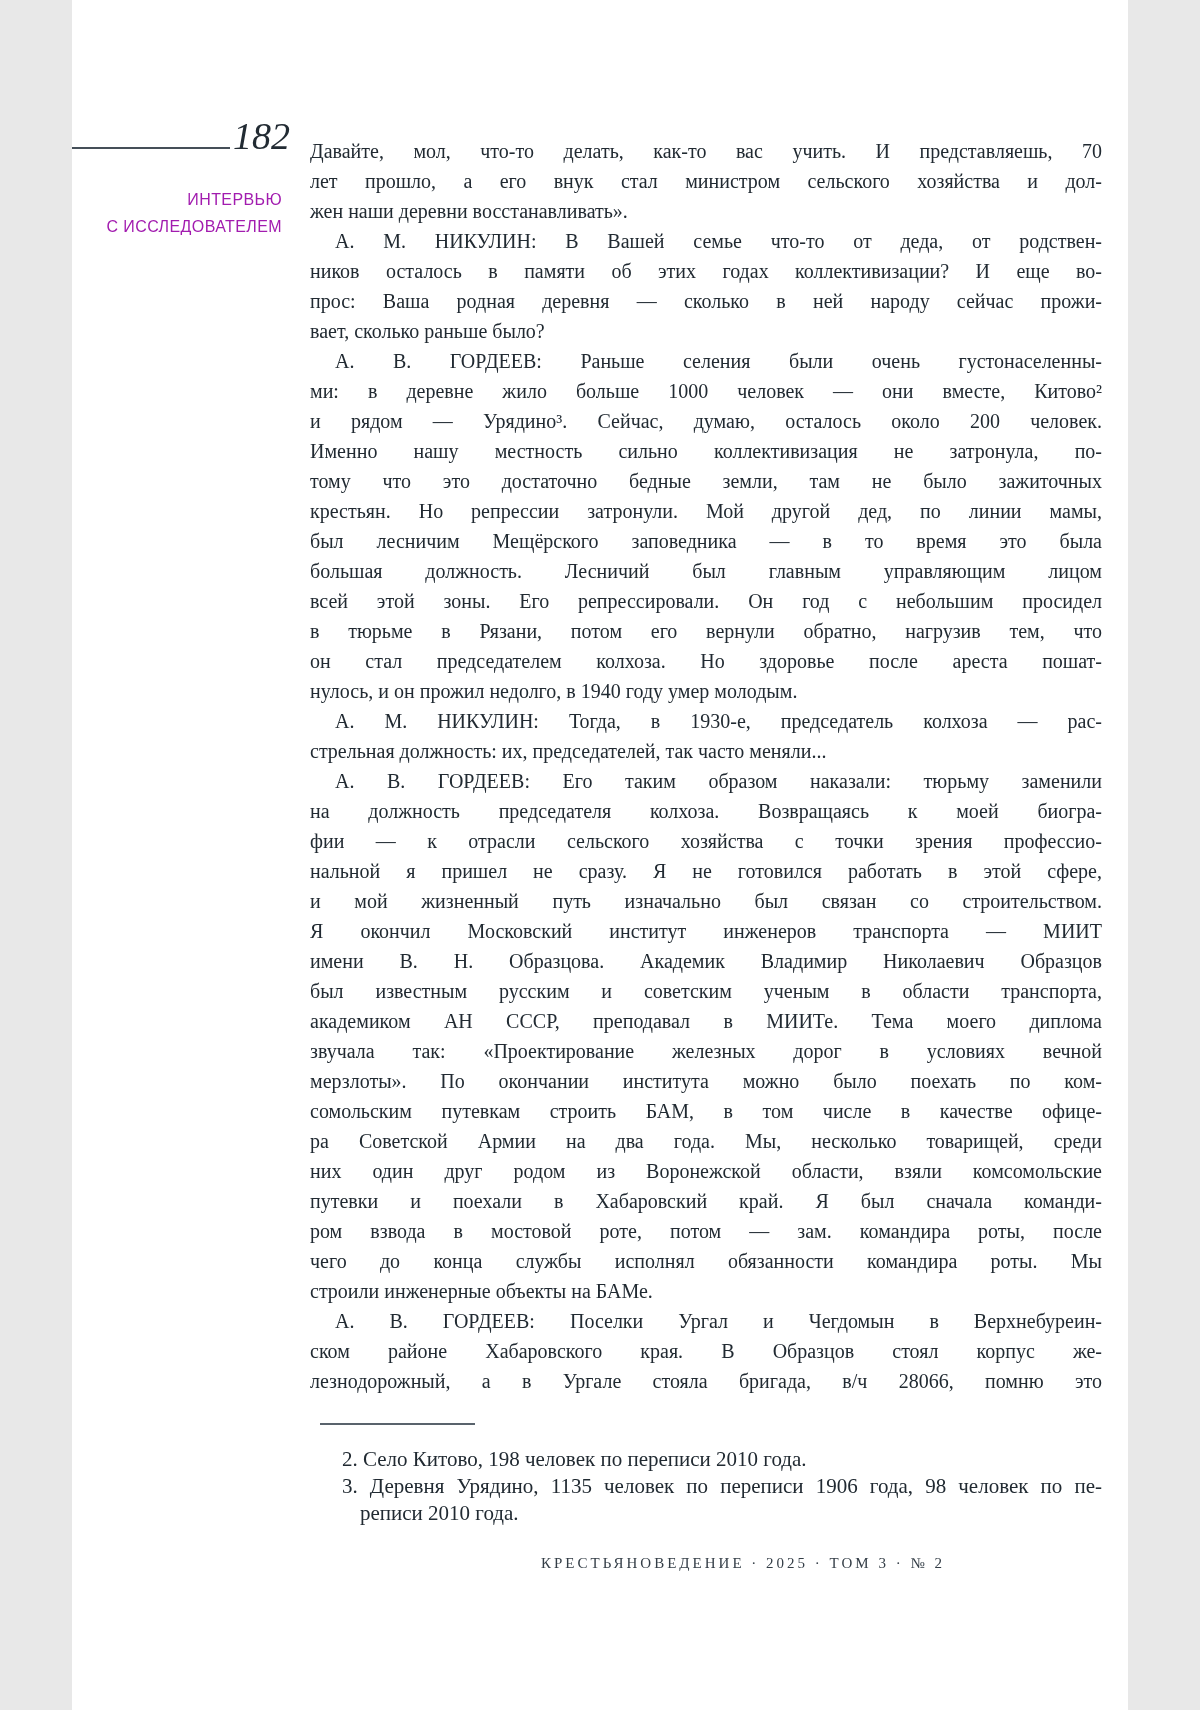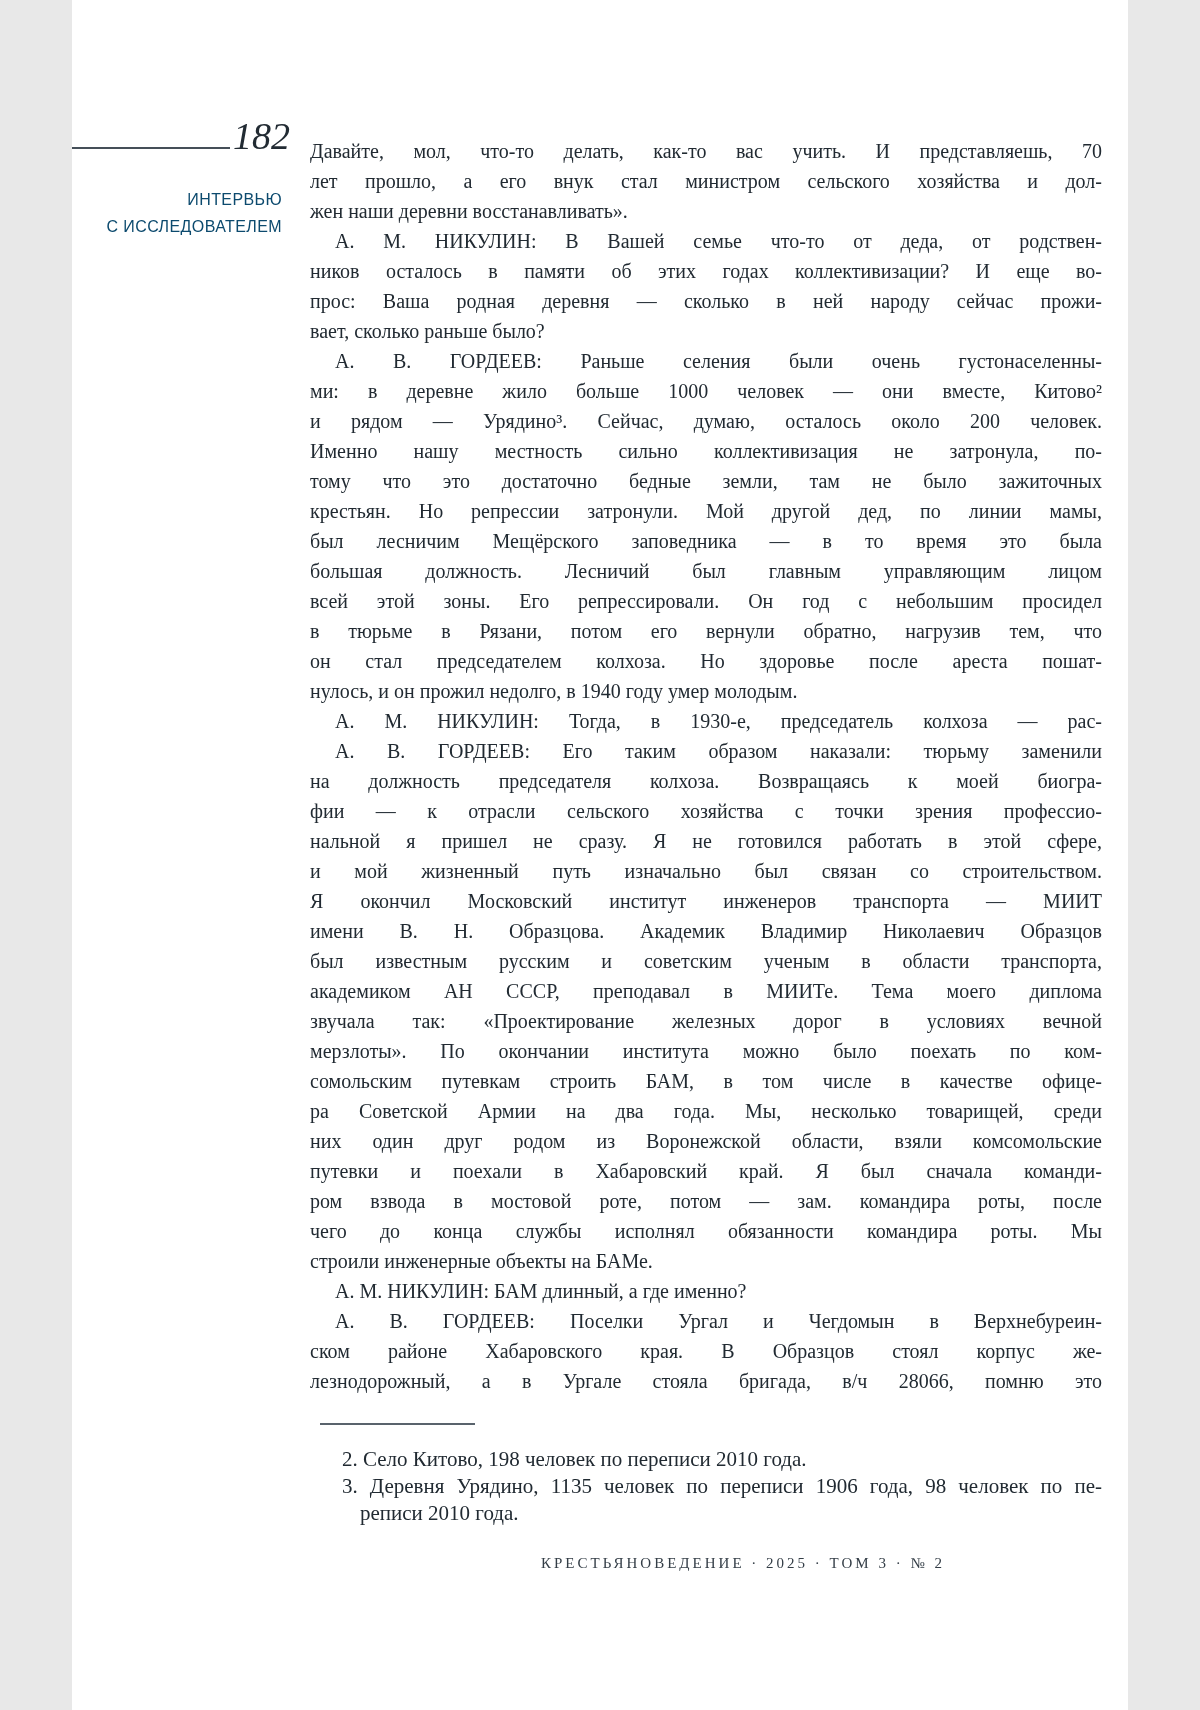--- a/index.html
+++ b/index.html
@@ -19,21 +19,21 @@
   .page-number{
     position:absolute;left:161px;top:116px;width:70px;
     font-style:italic;font-size:38px;line-height:40px;
     color:#222b33;
   }
   .running-head{
     position:absolute;left:0;top:186px;width:210px;
     text-align:right;
     font-family:"Liberation Sans","DejaVu Sans",sans-serif;
     font-size:16px;line-height:27px;letter-spacing:0.4px;
-    color:#0c4a6e;
+    color:#a21caf;
   }
   .main-text{
     position:absolute;left:238px;top:136px;width:792px;
     font-size:20px;line-height:30px;
   }
   .tline{
     text-align:justify;
     text-align-last:justify;
     white-space:normal;
   }
@@ -91,43 +91,41 @@
         <div class="tline">крестьян. Но репрессии затронули. Мой другой дед, по линии мамы,</div>
         <div class="tline">был лесничим Мещёрского заповедника — в то время это была</div>
         <div class="tline">большая должность. Лесничий был главным управляющим лицом</div>
         <div class="tline">всей этой зоны. Его репрессировали. Он год с небольшим просидел</div>
         <div class="tline">в тюрьме в Рязани, потом его вернули обратно, нагрузив тем, что</div>
         <div class="tline">он стал председателем колхоза. Но здоровье после ареста пошат-</div>
         <div class="tline endline">нулось, и он прожил недолго, в 1940 году умер молодым.</div>
       </div>
       <div>
         <div class="tline indent">А. М. НИКУЛИН: Тогда, в 1930-е, председатель колхоза — рас-</div>
+        <div class="tline endline">стрельная должность: их, председателей, так часто меняли...</div>
       </div>
       <div>
         <div class="tline indent">А. В. ГОРДЕЕВ: Его таким образом наказали: тюрьму заменили</div>
         <div class="tline">на должность председателя колхоза. Возвращаясь к моей биогра-</div>
         <div class="tline">фии — к отрасли сельского хозяйства с точки зрения профессио-</div>
         <div class="tline">нальной я пришел не сразу. Я не готовился работать в этой сфере,</div>
         <div class="tline">и мой жизненный путь изначально был связан со строительством.</div>
         <div class="tline">Я окончил Московский институт инженеров транспорта — МИИТ</div>
         <div class="tline">имени В. Н. Образцова. Академик Владимир Николаевич Образцов</div>
         <div class="tline">был известным русским и советским ученым в области транспорта,</div>
         <div class="tline">академиком АН СССР, преподавал в МИИТе. Тема моего диплома</div>
         <div class="tline">звучала так: «Проектирование железных дорог в условиях вечной</div>
         <div class="tline">мерзлоты». По окончании института можно было поехать по ком-</div>
         <div class="tline">сомольским путевкам строить БАМ, в том числе в качестве офице-</div>
         <div class="tline">ра Советской Армии на два года. Мы, несколько товарищей, среди</div>
         <div class="tline">них один друг родом из Воронежской области, взяли комсомольские</div>
         <div class="tline">путевки и поехали в Хабаровский край. Я был сначала команди-</div>
         <div class="tline">ром взвода в мостовой роте, потом — зам. командира роты, после</div>
         <div class="tline">чего до конца службы исполнял обязанности командира роты. Мы</div>
         <div class="tline endline">строили инженерные объекты на БАМе.</div>
-      </div>
-      <div>
-        <div class="tline indent endline">А. М. НИКУЛИН: БАМ длинный, а где именно?</div>
       </div>
       <div>
         <div class="tline indent">А. В. ГОРДЕЕВ: Поселки Ургал и Чегдомын в Верхнебуреин-</div>
         <div class="tline">ском районе Хабаровского края. В Образцов стоял корпус же-</div>
         <div class="tline">лезнодорожный, а в Ургале стояла бригада, в/ч 28066, помню это</div>
       </div>
     </div>
 
   <div class="footnote-rule"></div>
 

